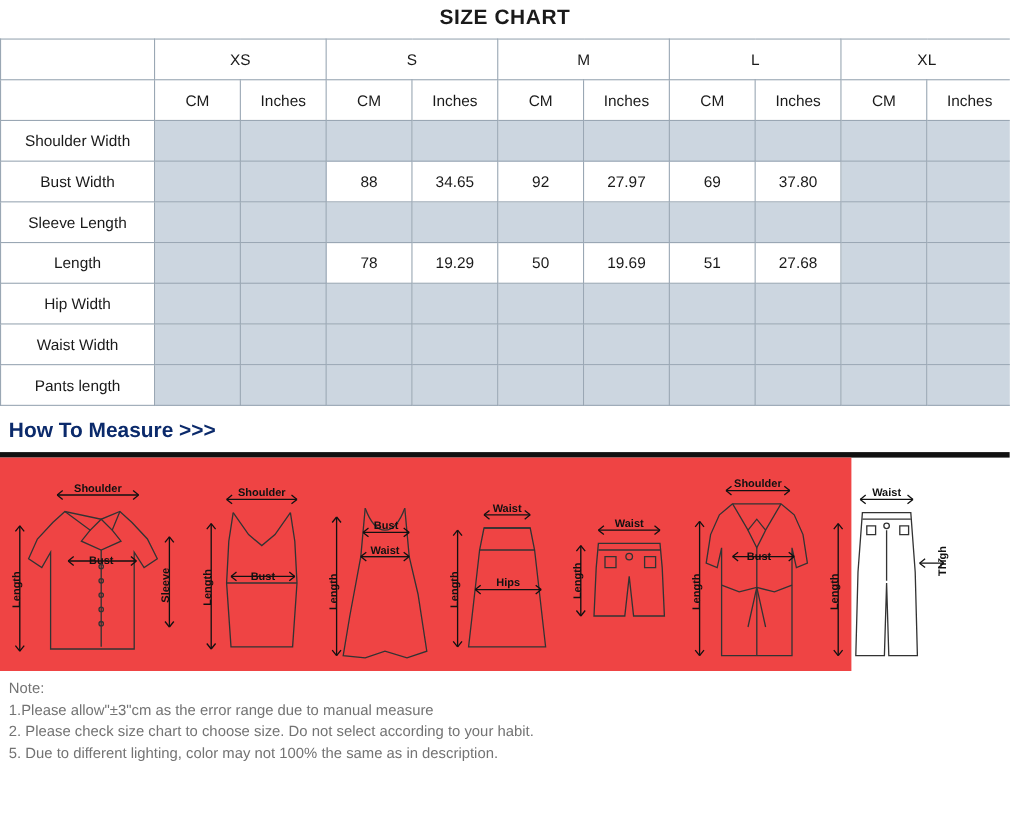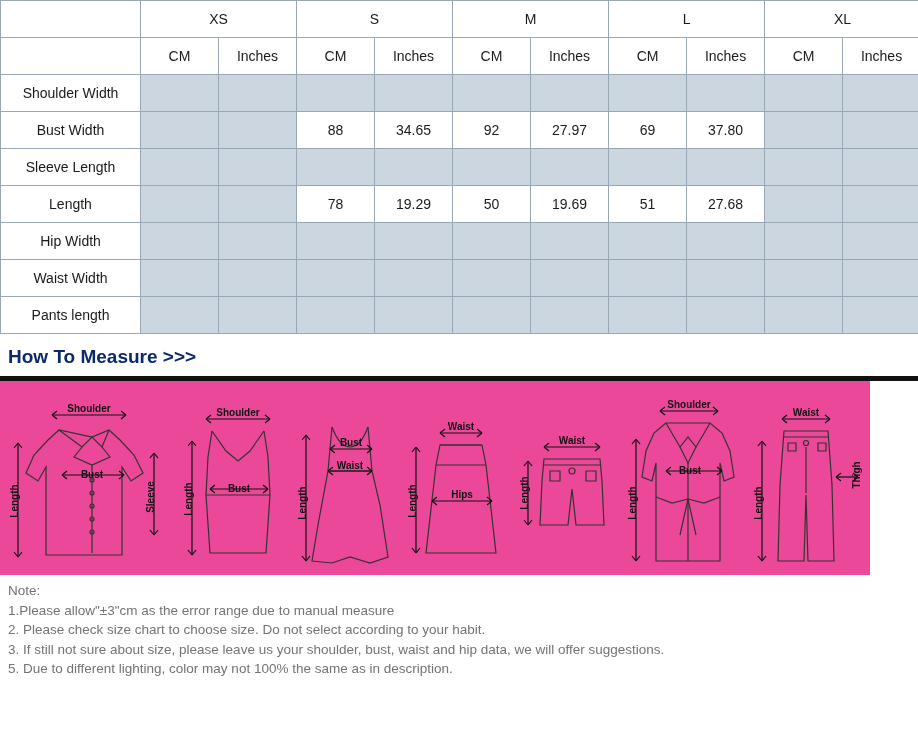--- a/index.html
+++ b/index.html
@@ -82,22 +82,22 @@
     display: inline-block;
   }
   .measure-rule {
     height: 5px;
     background: #111111;
     width: 918px;
   }
   .figures {
     position: relative;
     height: 194px;
-    width: 870px;
-    background: #ec4899;
+    width: 774px;
+    background: #ef4444;
     display: flex;
     align-items: flex-end;
     justify-content: space-between;
     padding: 0 4px;
     box-sizing: border-box;
   }
   .figure {
     position: relative;
     height: 190px;
   }
@@ -109,20 +109,21 @@
     line-height: 19.5px;
     color: #737373;
   }
   .notes div { white-space: nowrap; }
 </style>
 </head>
 <body>
 
 <div class="page">
 
+  <div class="chart-title">SIZE CHART</div>
 
   <table class="size-chart">
     <colgroup>
       <col class="label-col">
       <col class="unit-col">
         <col class="unit-col">
       <col class="unit-col">
         <col class="unit-col">
       <col class="unit-col">
         <col class="unit-col">
@@ -430,17 +431,16 @@
         </g>
       </svg>
     </div>
 
   </div>
 
   <div class="notes">
     <div>Note:</div>
     <div>1.Please allow"±3"cm as the error range due to manual measure</div>
     <div>2. Please check size chart to choose size. Do not select according to your habit.</div>
-    <div>3. If still not sure about size, please leave us your shoulder, bust, waist and hip data, we will offer suggestions.</div>
     <div>5. Due to different lighting, color may not 100% the same as in description.</div>
   </div>
 
 </div>
 
 </body></html>

